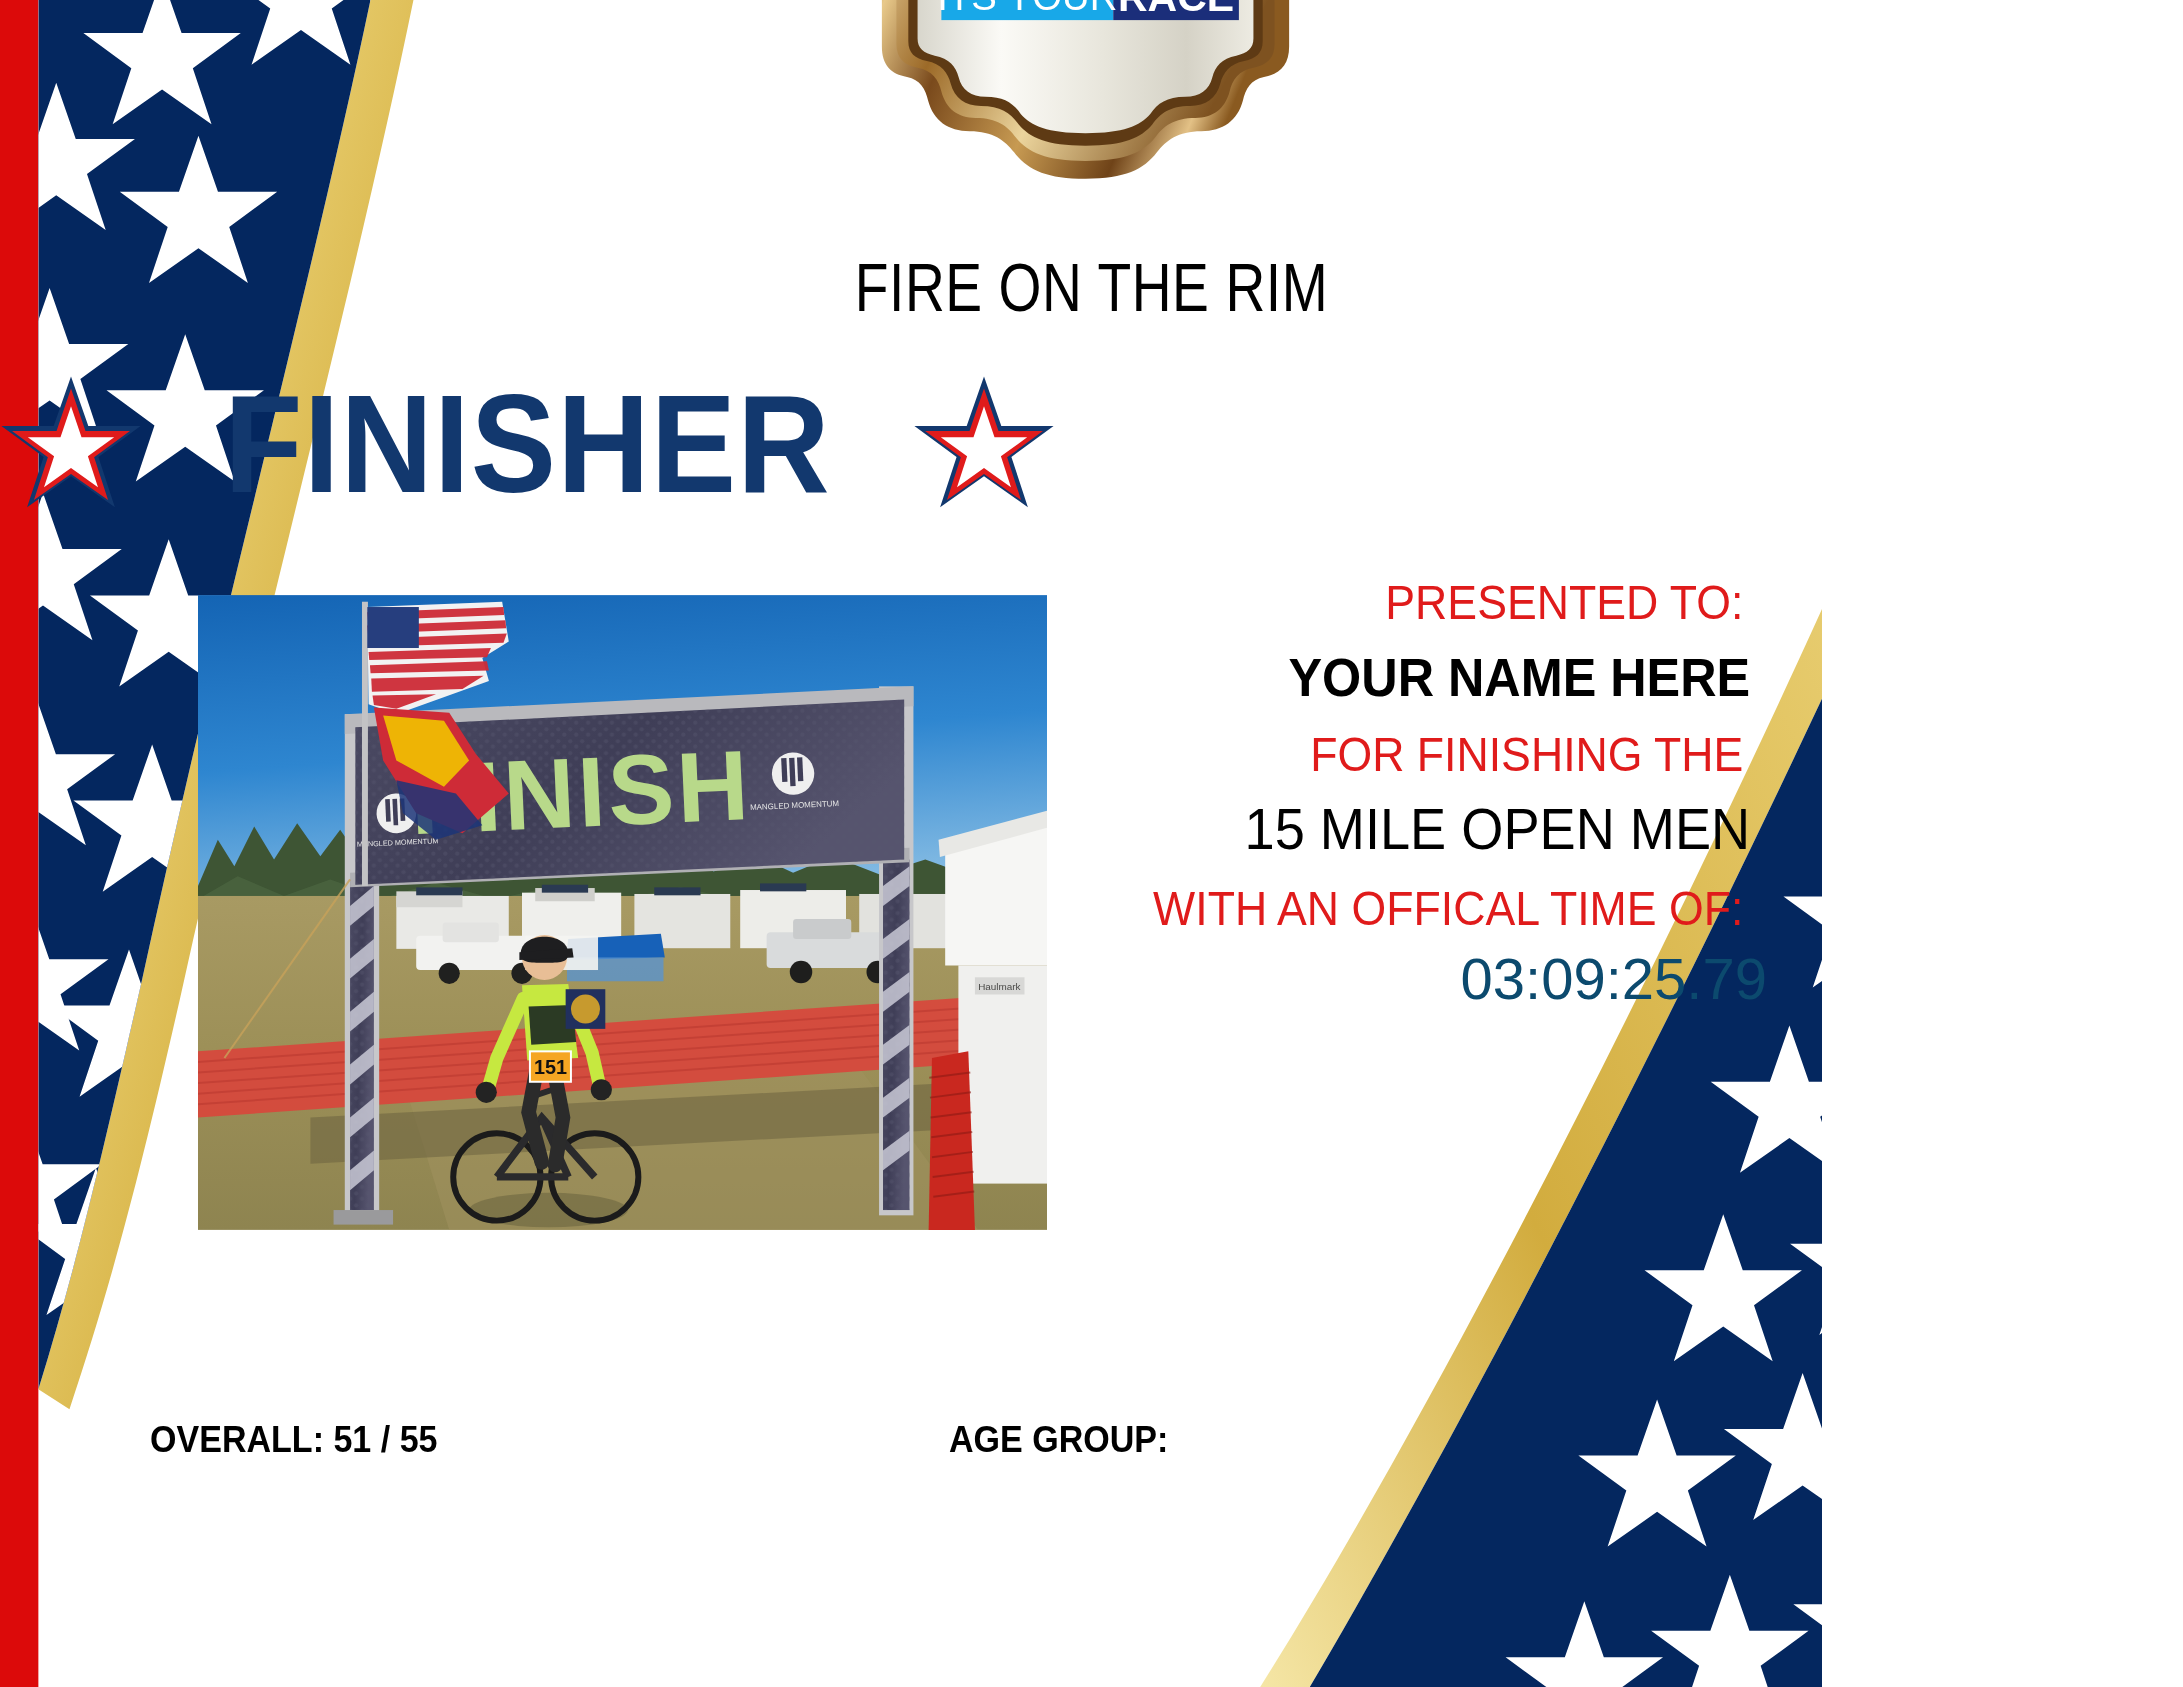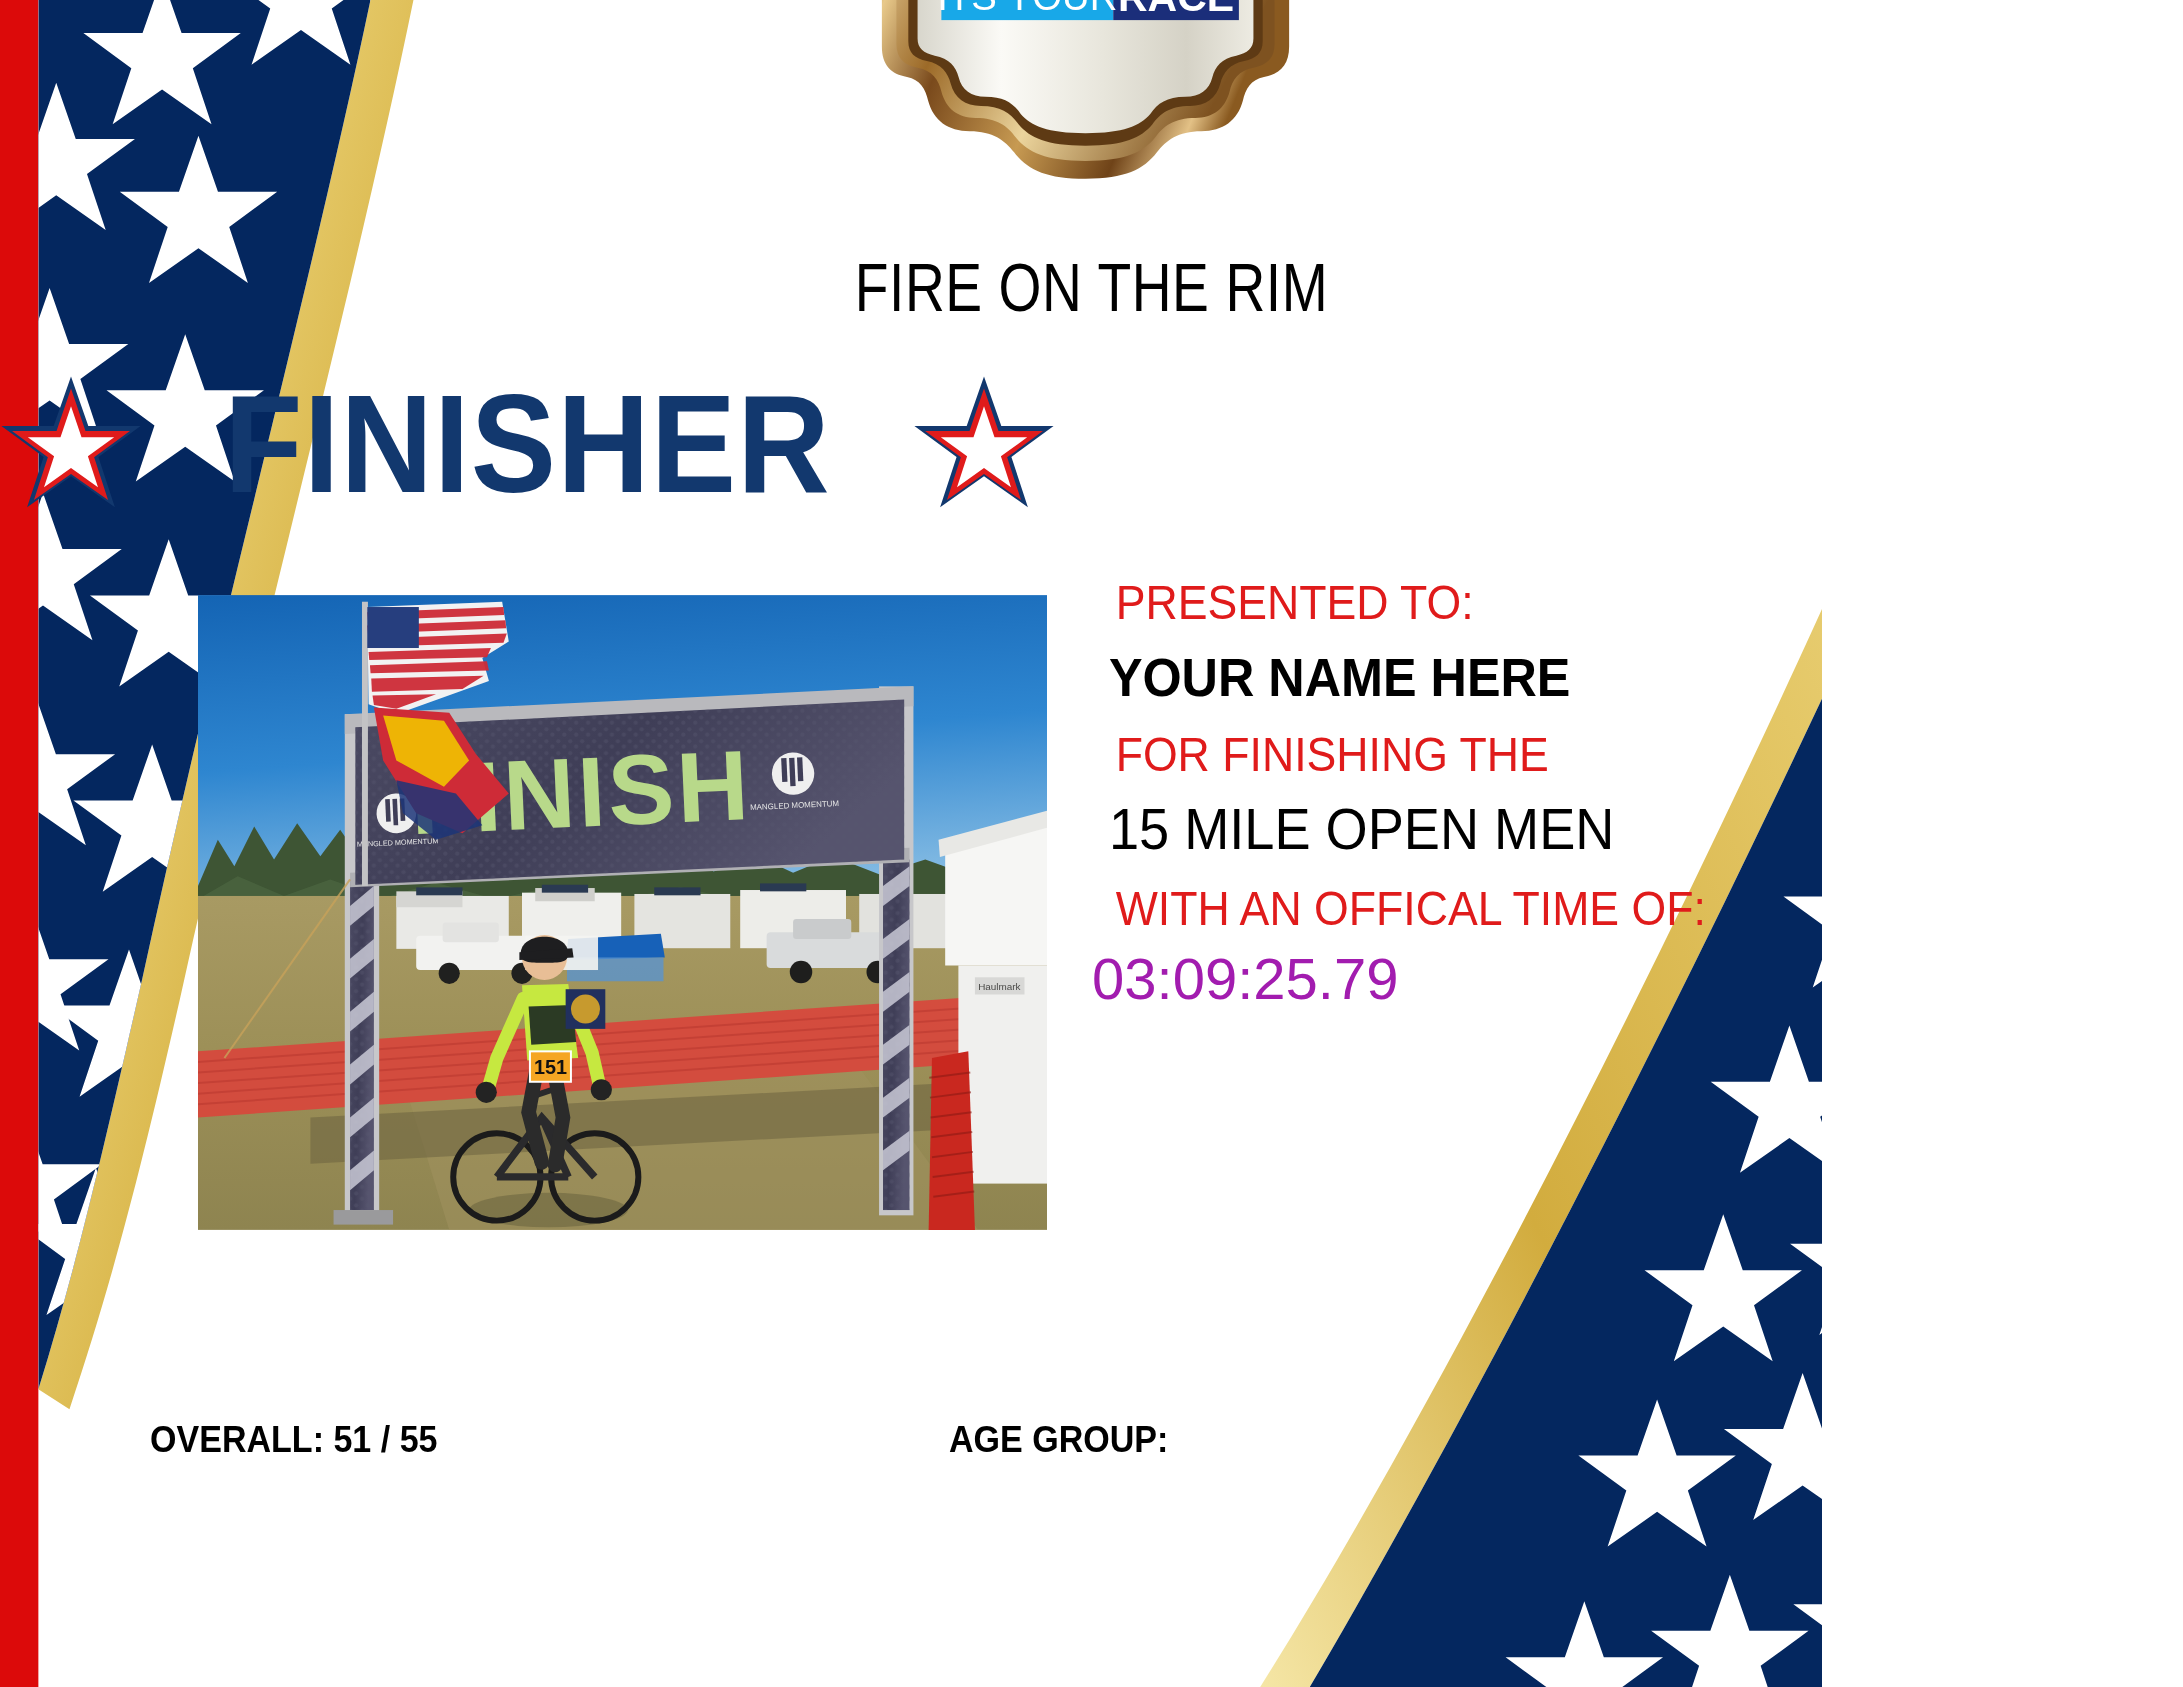--- a/index.html
+++ b/index.html
@@ -85,21 +85,21 @@
     height: 635px;
     overflow: hidden;
   }
 
   
   #award-block {
     position: absolute;
     left: 1092px;
     top: 579px;
     width: 675px;
-    text-align: left;
+    text-align: right;
   }
   .award-line { line-height: 1.0; white-space: nowrap; }
   .lbl-red {
     color: #E01B1B;
     font-size: 48px;
     font-weight: 400;
     transform: scaleX(0.93);
     letter-spacing: 0px;
   }
   .val-name {
@@ -110,21 +110,21 @@
     margin-top: 24px;
   }
   .val-event {
     color: #000000;
     font-size: 57px;
     font-weight: 400;
     transform: scaleX(0.95);
     margin-top: 22.5px;
   }
   .val-time {
-    color: #a21caf;
+    color: #0c4a6e;
     font-size: 58px;
     font-weight: 400;
     margin-top: 17px;
   }
   .sp-top { margin-top: 26.5px; }
 
   
   #stats-grid {
     position: absolute;
     left: 139px;

